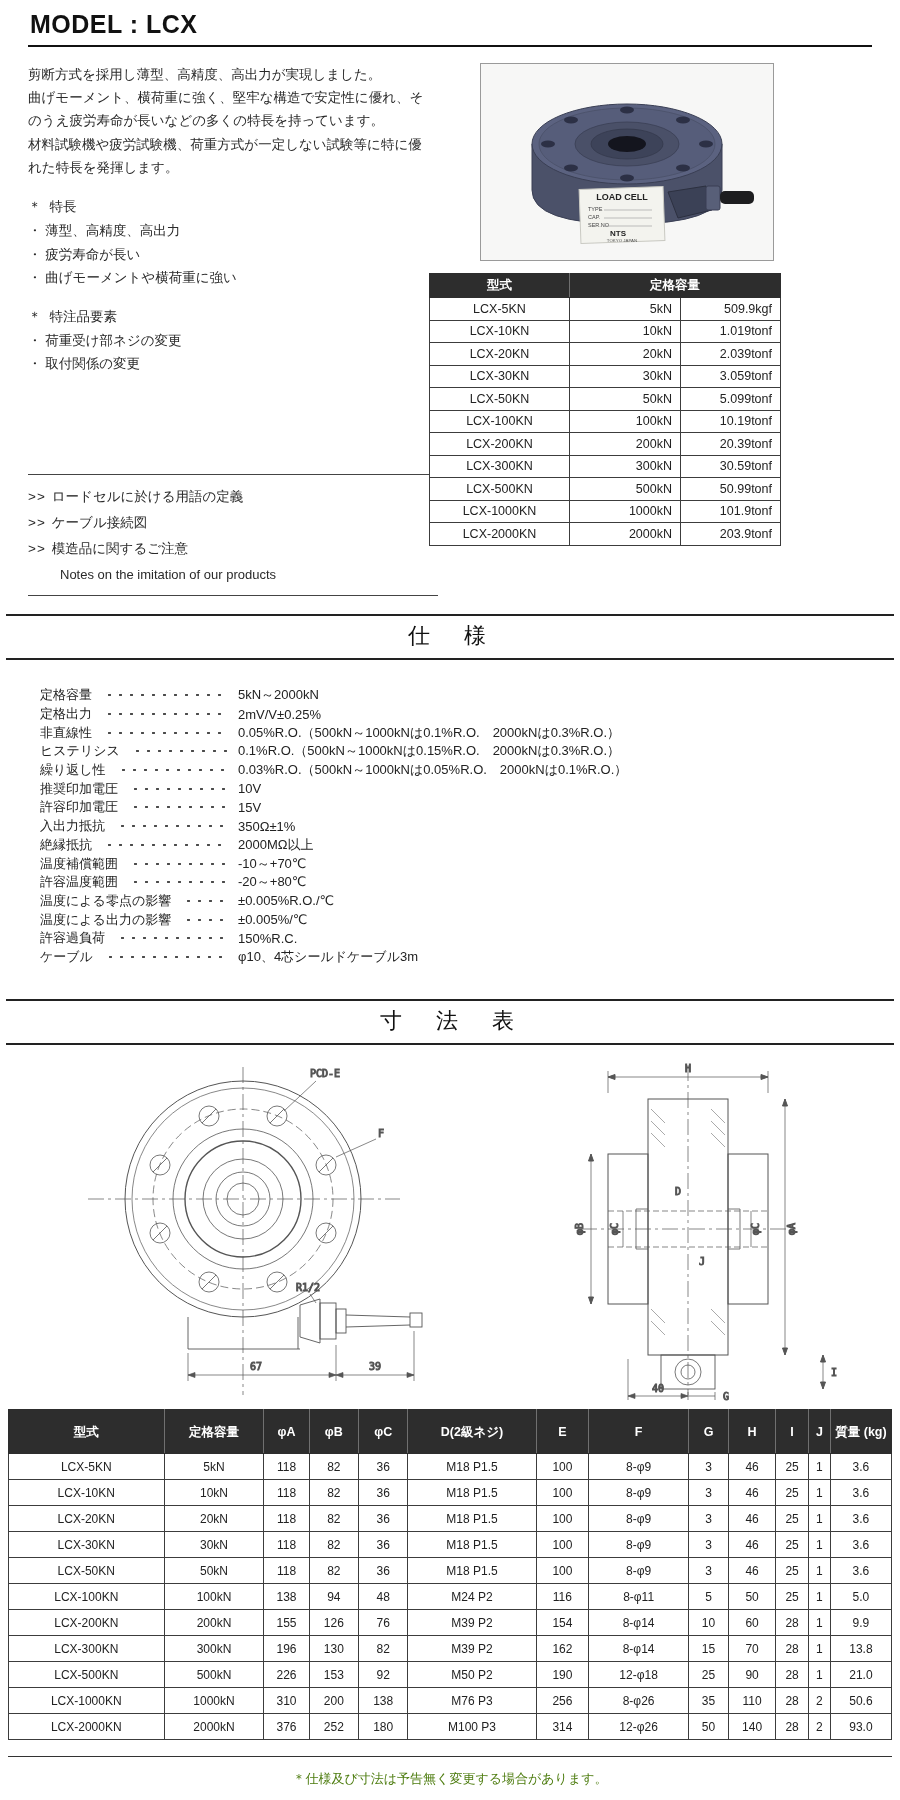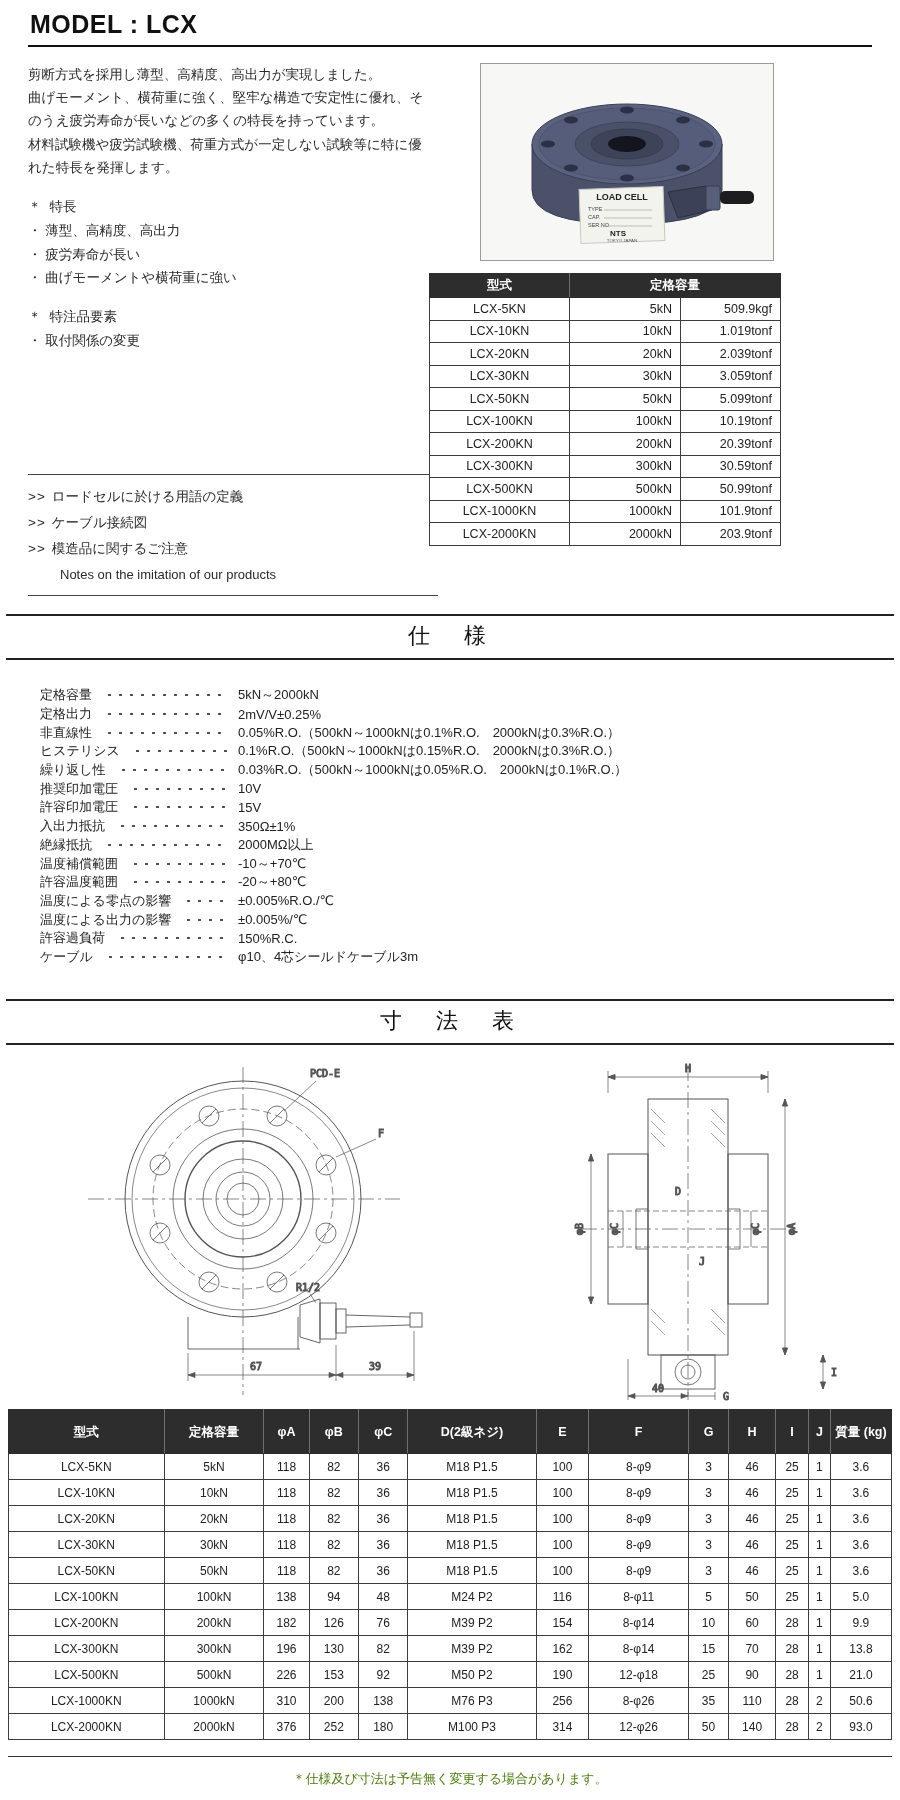--- a/index.html
+++ b/index.html
@@ -93,20 +93,21 @@
       <div class="blist">
 
       <div class="bitem">・ 薄型、高精度、高出力</div>
           <div class="bitem">・ 疲労寿命が長い</div>
           <div class="bitem">・ 曲げモーメントや横荷重に強い</div>
         </div>
 
       <div class="list-title">＊ 特注品要素</div>
       <div class="blist">
 
+      <div class="bitem">・ 荷重受け部ネジの変更</div>
           <div class="bitem">・ 取付関係の変更</div>
         </div>
 
       <div class="links-block">
         <div>
 
             <div class="link-row">
               <span class="pfx">&gt;&gt;</span><span>ロードセルに於ける用語の定義</span>
             </div>
 
@@ -660,21 +661,21 @@
           <td>5</td>
           <td>50</td>
           <td>25</td>
           <td>1</td>
           <td>5.0</td>
         </tr>
 
         <tr>
           <td>LCX-200KN</td>
           <td>200kN</td>
-          <td>182</td>
+          <td>155</td>
           <td>126</td>
           <td>76</td>
           <td>M39 P2</td>
           <td>154</td>
           <td>8-φ14</td>
           <td>10</td>
           <td>60</td>
           <td>28</td>
           <td>1</td>
           <td>9.9</td>

